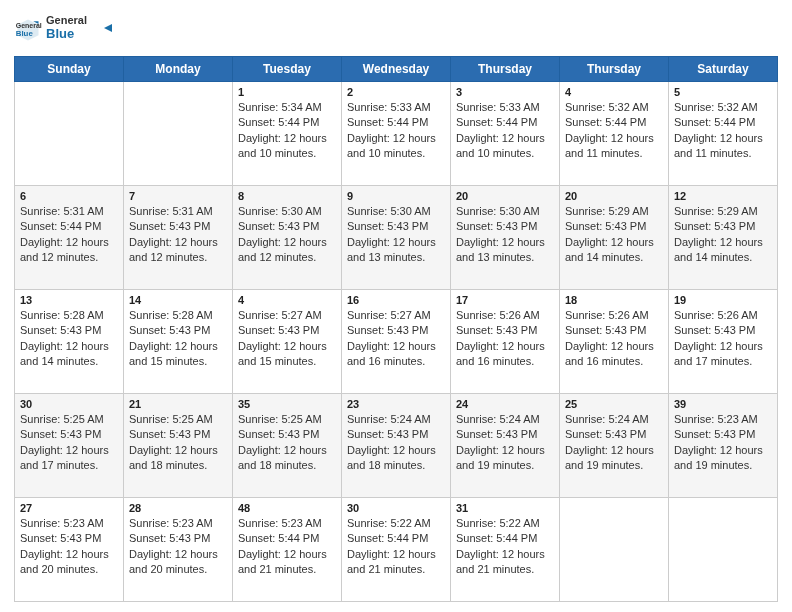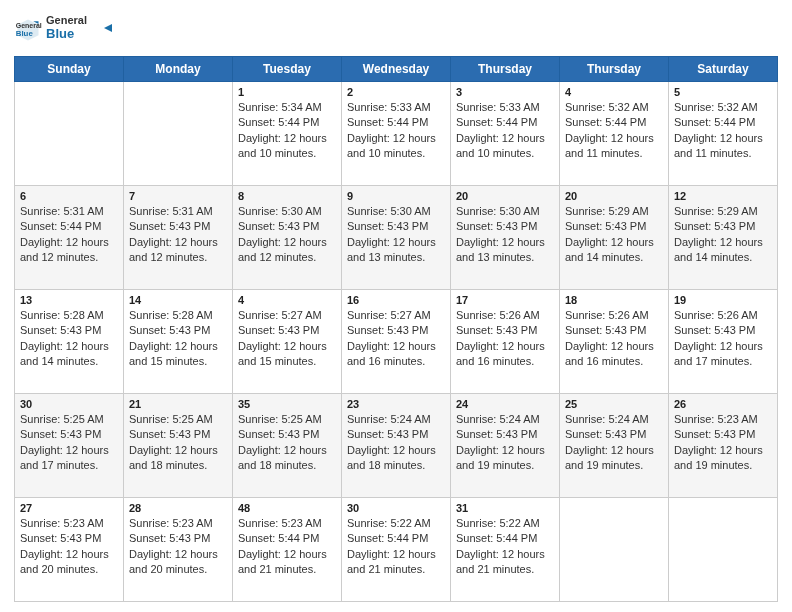--- a/index.html
+++ b/index.html
@@ -307,21 +307,21 @@
 and 19 minutes.</div>
           </td>
           <td>
             <span class="day-number">25</span>
             <div class="day-info" style="white-space: pre-line;">Sunrise: 5:24 AM
 Sunset: 5:43 PM
 Daylight: 12 hours
 and 19 minutes.</div>
           </td>
           <td>
-            <span class="day-number">26</span>
+            <span class="day-number">39</span>
             <div class="day-info" style="white-space: pre-line;">Sunrise: 5:23 AM
 Sunset: 5:43 PM
 Daylight: 12 hours
 and 19 minutes.</div>
           </td>
         </tr>
         <tr>
           <td>
             <span class="day-number">27</span>
             <div class="day-info" style="white-space: pre-line;">Sunrise: 5:23 AM

